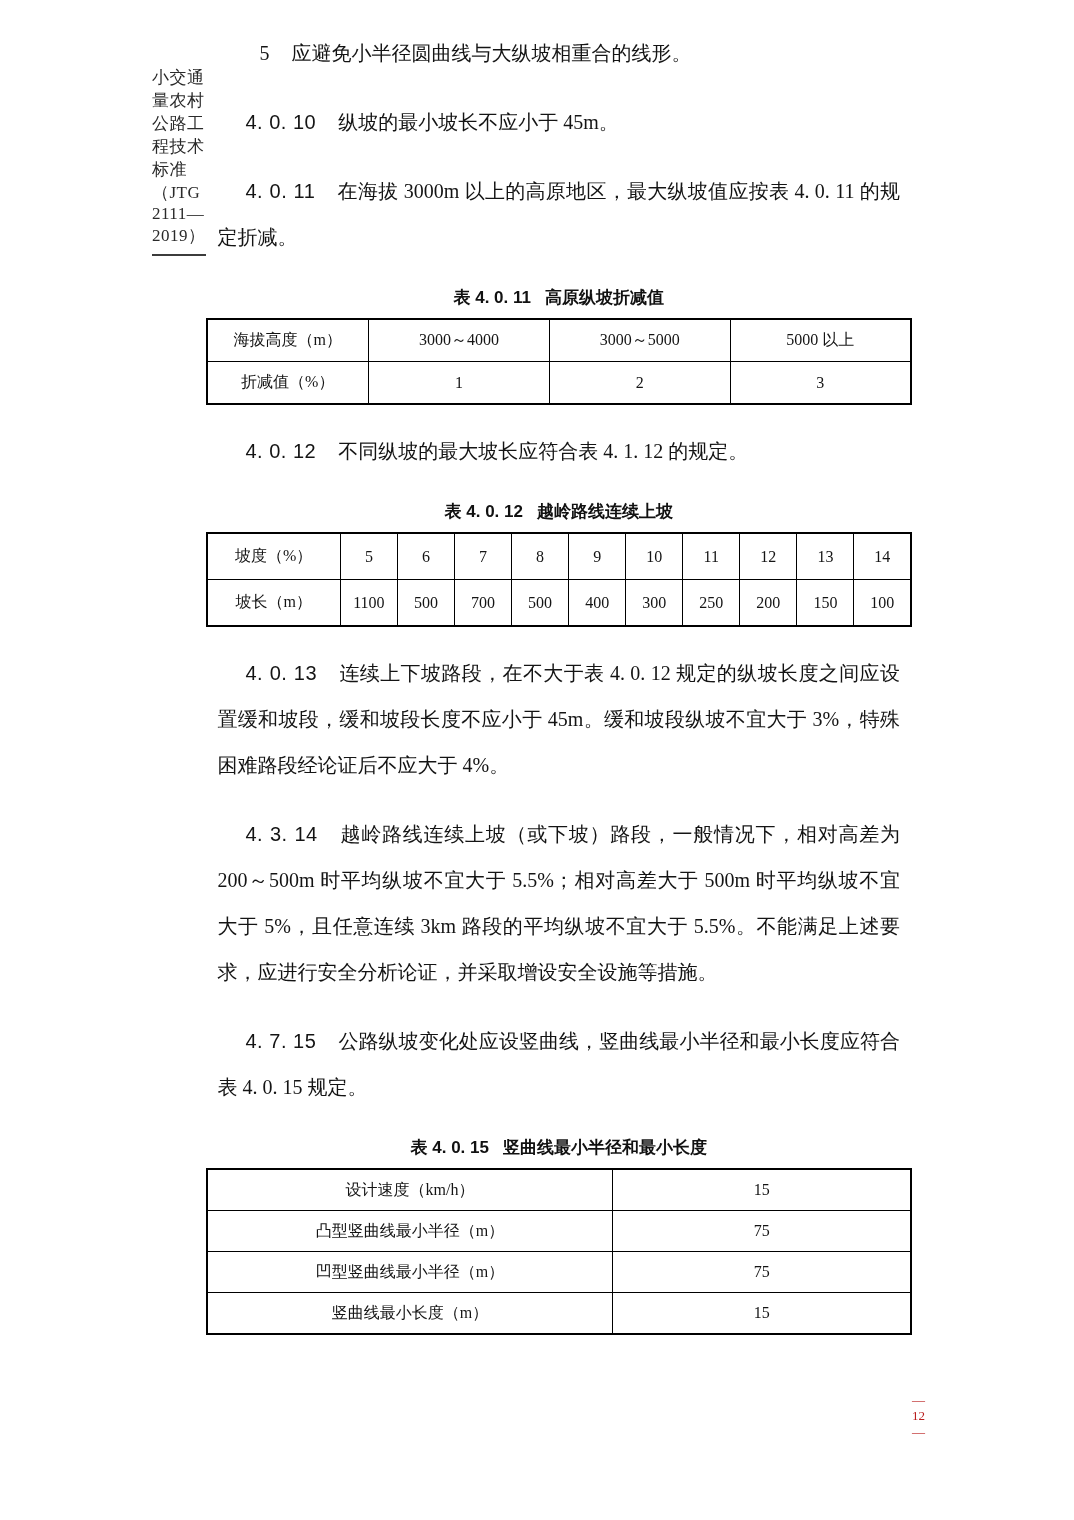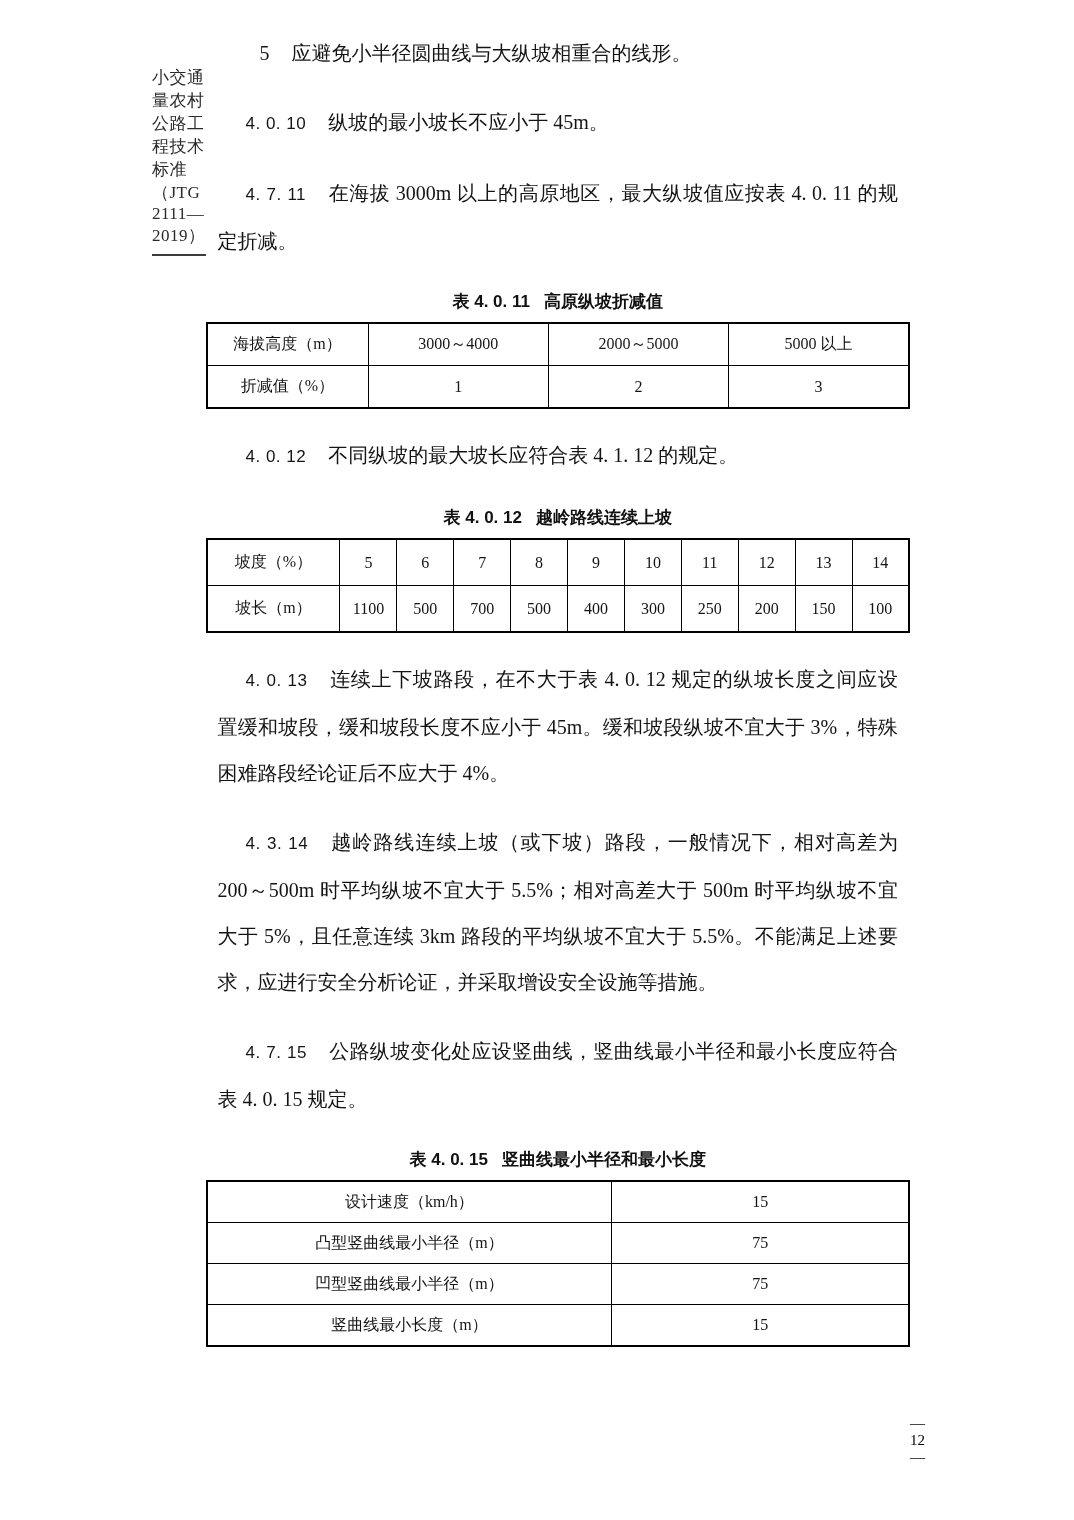--- a/index.html
+++ b/index.html
@@ -45,21 +45,21 @@
   }
   .para.clause{
     margin-top:23px;
     text-indent:28px;
   }
   .num-plain{
     margin-right:22px;
   }
   .clause-num{
     font-family:"Liberation Sans", sans-serif;
-    font-size:17px;
+    font-size:20px;
     margin-right:22px;
     letter-spacing:0.5px;
   }
   
   .tbl-title{
     margin-top:26px;
     margin-bottom:9px;
     text-align:center;
     font-family:"Liberation Sans", sans-serif;
     font-weight:bold;
@@ -81,58 +81,58 @@
     font-size:16px;
     color:#141414;
     padding:0 4px;
   }
   table.t411 td{height:41px;}
   table.t412 td{height:45px;}
   table.t415 td{height:40px;}
   
   .page-footer{
     margin-top:auto;
-    padding-bottom:54px;
+    padding-bottom:80px;
     text-align:center;
-    font-size:15px;
-    color:#000000;
+    font-size:13px;
+    color:#b91c1c;
   }
 </style>
 </head>
 <body>
 
 <div class="page">
 
   <header class="running-header">
     <div class="hdr-text">小交通量农村公路工程技术标准（JTG 2111—2019）</div>
     <div class="hdr-rule"></div>
   </header>
 
   <main>
 
     <p class="para item"><span class="num-plain">5</span><span>应避免小半径圆曲线与大纵坡相重合的线形。</span></p>
 
     <p class="para clause"><span class="clause-num">4. 0. 10</span><span>纵坡的最小坡长不应小于 45m。</span></p>
 
-    <p class="para clause"><span class="clause-num">4. 7. 11</span><span>在海拔 3000m 以上的高原地区，最大纵坡值应按表 4. 0. 11 的规定折减。</span></p>
+    <p class="para clause"><span class="clause-num">4. 0. 11</span><span>在海拔 3000m 以上的高原地区，最大纵坡值应按表 4. 0. 11 的规定折减。</span></p>
 
     <div class="tbl-title"><span class="t-label">表 4. 0. 11</span><span>高原纵坡折减值</span></div>
 
     <table class="doc t411">
       <colgroup>
           <col style="width:23%">
           <col style="width:25.66%">
           <col style="width:25.66%">
           <col style="width:25.68%">
         </colgroup>
       <tbody>
         <tr>
           <td>海拔高度（m）</td>
           <td>3000～4000</td>
-          <td>2000～5000</td>
+          <td>3000～5000</td>
           <td>5000 以上</td>
         </tr>
         <tr>
           <td>折减值（%）</td>
           <td>1</td>
           <td>2</td>
           <td>3</td>
         </tr>
       </tbody>
     </table>

